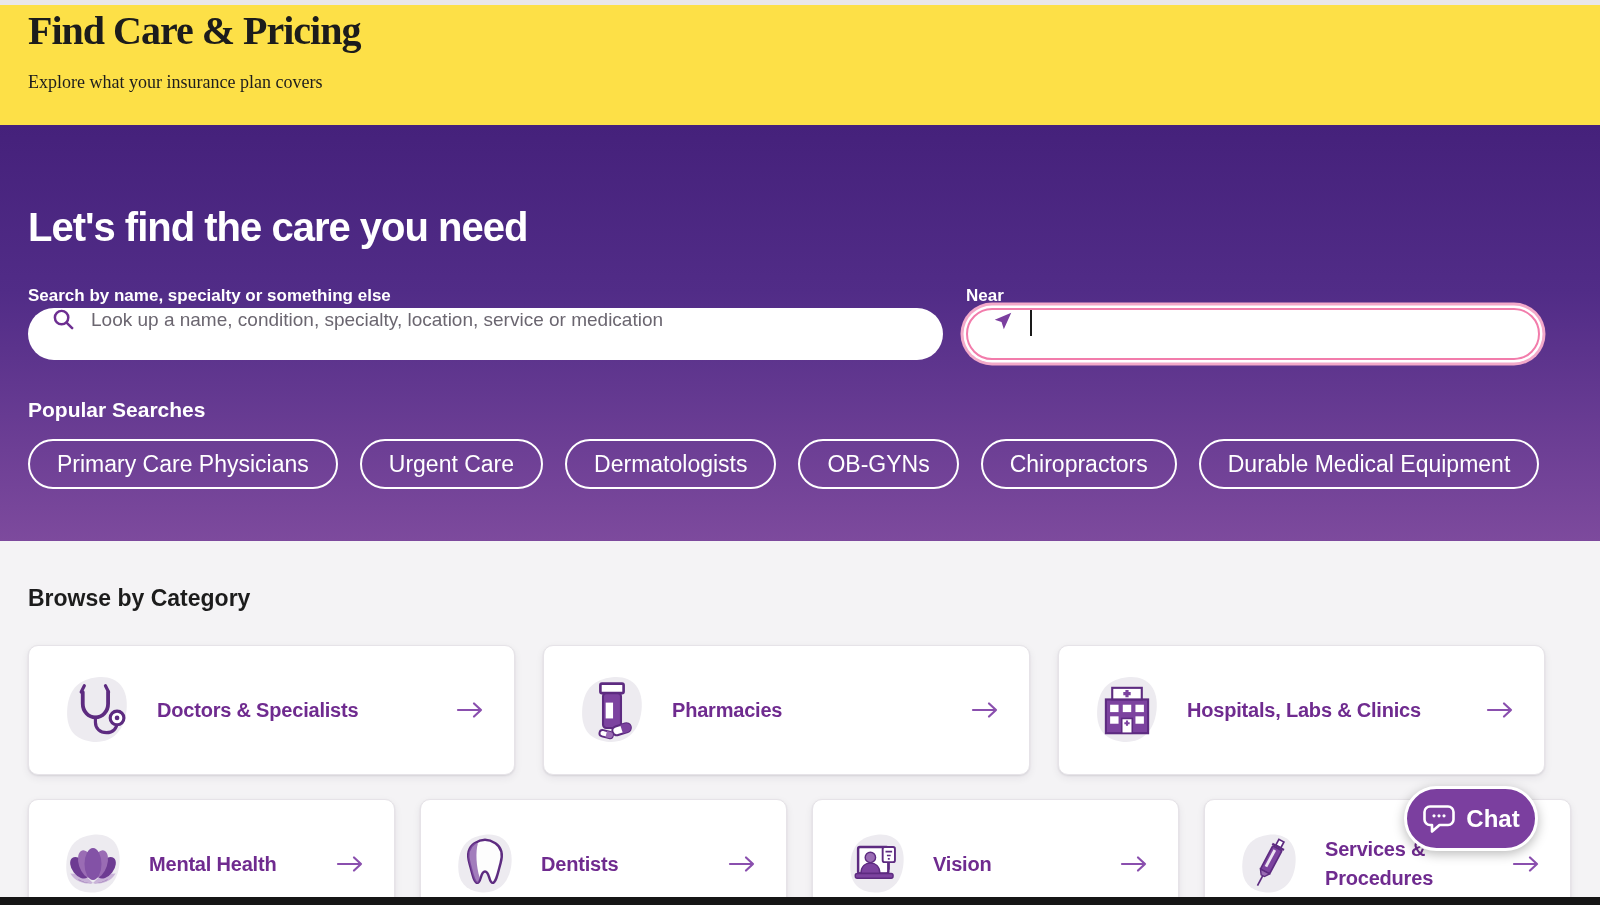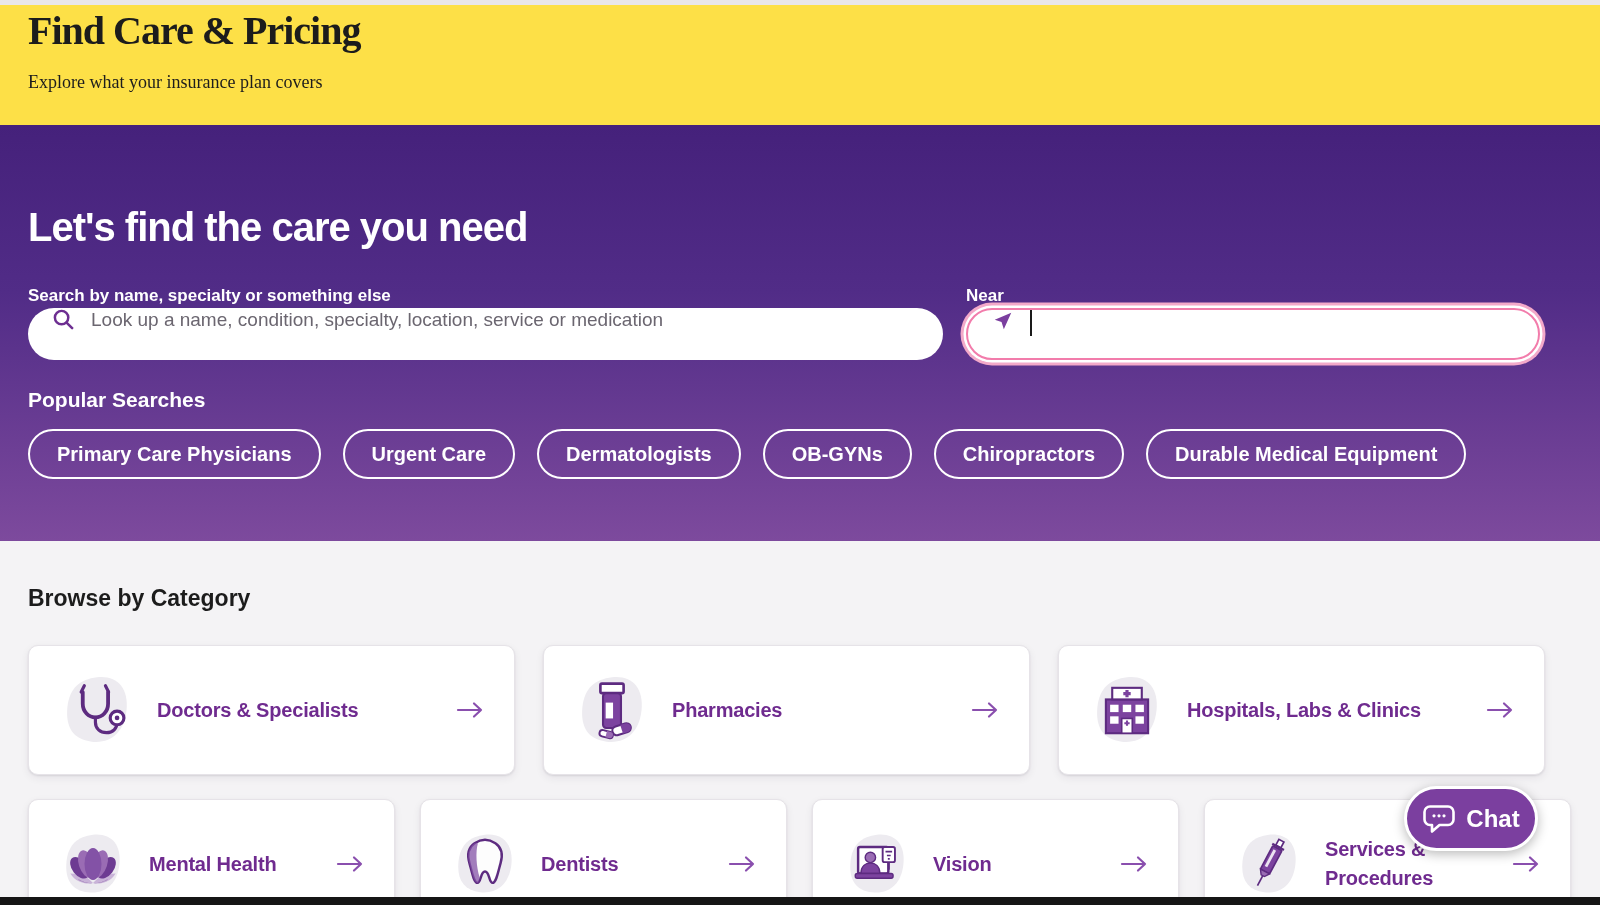--- a/index.html
+++ b/index.html
@@ -34,25 +34,25 @@
   .input-pill input {
     border:none; outline:none; flex:1; margin-left:14px;
     font-size:19px; color:#333; font-family:inherit; background:transparent;
   }
   .input-pill input::placeholder { color:#6b6670; opacity:1; }
   .near-pill {
     border:2px solid var(--focus-pink);
     box-shadow:0 0 0 2.5px #ffffff, 0 0 0 5.5px #f3a9c9;
   }
   .caret { width:2px; height:26px; background:#1a1a1a; margin-left:16px; }
-  .popular-heading { margin:28px 0 0 0; font-size:21px; font-weight:700; color:#fff; }
+  .popular-heading { margin:38px 0 0 0; font-size:21px; font-weight:700; color:#fff; }
   .pills { display:flex; gap:22px; margin-top:17px; }
   .pill {
     height:50px; padding:10px 27px; border:2px solid #fff; border-radius:26px;
-    background:transparent; color:#fff; font-size:20px; font-weight:700;
+    background:transparent; color:#fff; font-size:23px; font-weight:400;
     font-family:inherit; cursor:pointer; white-space:nowrap;
   }
 
   
   .categories { padding:0 0 0 28px; }
   .browse-heading { margin:44px 0 0 0; font-size:23px; font-weight:700; color:#1c1c1c; }
   .cards-row { display:grid; gap:28px; }
   .row1 { grid-template-columns:repeat(3,487px); margin-top:33px; }
   .row2 { grid-template-columns:repeat(4,367px); gap:25px; margin-top:24px; }
   .card {

